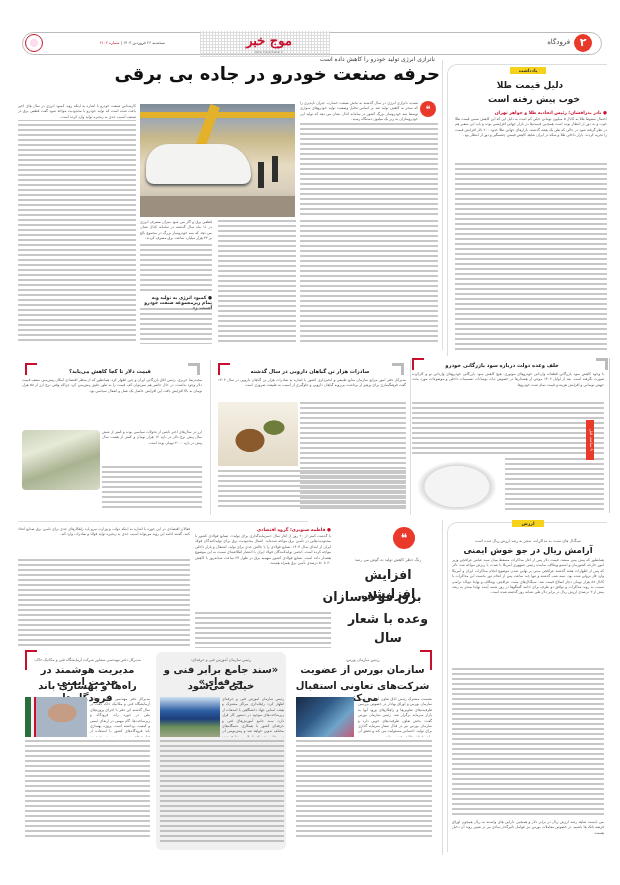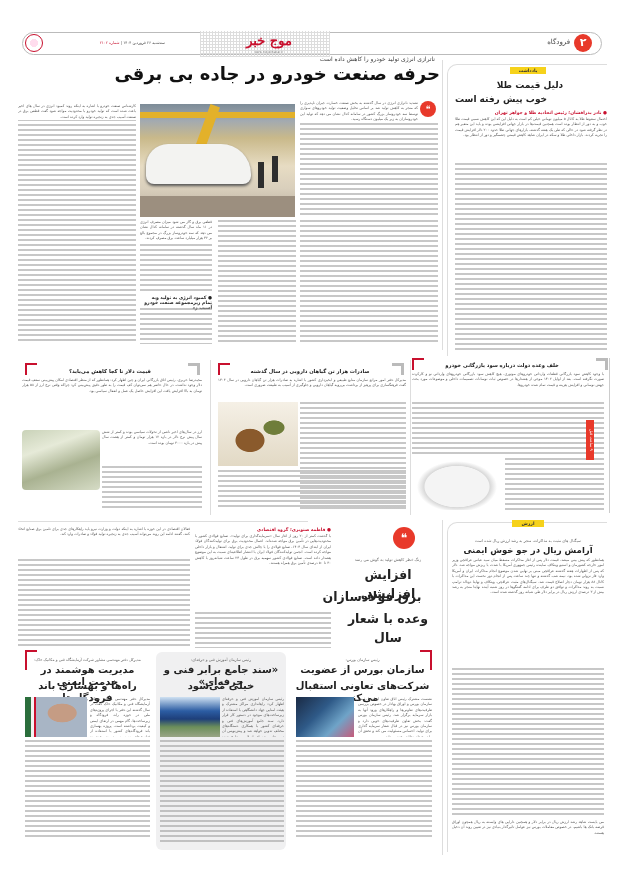--- a/index.html
+++ b/index.html
@@ -15,21 +15,21 @@
 .logo-url{left:240px;top:50px;width:58px;font-size:3px;color:#888;text-align:center;direction:ltr}
 .pg-num{left:574px;top:34px;width:18px;height:18px;border-radius:50%;background:#e8392a;color:#fff;font-size:11px;font-weight:bold;text-align:center;line-height:18px}
 .pg-sec{left:530px;top:38px;width:40px;font-size:7px;color:#444;text-align:right}
 .date{left:45px;top:40px;width:120px;font-size:3.8px;color:#444;text-align:right}
 .date .iss{color:#c8102e}
 .qr{left:25px;top:34px;width:18px;height:18px;border-radius:50%;border:1.5px solid #c8102e;background:radial-gradient(circle,#fde 0 4px,#fff 4px)}
 
 .rcol-box{left:447px;top:64px;width:160px;height:292px;border-top:1px solid #ddd;border-left:1px solid #ddd;border-top-left-radius:10px}
 .kicker{background:#f6d21b;color:#333;font-size:4.5px;font-weight:bold;text-align:center;padding:1px 0}
 .h-gold1{left:455px;top:80px;width:150px;font-size:9px;font-weight:bold;text-align:center;color:#222}
-.h-gold2{left:455px;top:94px;width:150px;font-size:9px;font-weight:bold;text-align:left;color:#222}
+.h-gold2{left:430px;top:94px;width:150px;font-size:9px;font-weight:bold;text-align:right;color:#222}
 .red-sub{font-size:4.5px;color:#c8102e;font-weight:bold;text-align:right}
 .vsep{width:1px;background:#ddd}
 
 .supertitle{left:145px;top:55px;width:290px;font-size:6px;color:#444;text-align:right}
 .main-title{left:140px;top:63px;width:300px;font-size:18px;font-weight:bold;color:#111;text-align:right;white-space:nowrap}
 .photo-car{left:140px;top:104px;width:155px;height:113px;background:linear-gradient(180deg,#7d8c98 0%,#a3aab0 15%,#c9b98a 30%,#e7dcc3 55%,#d9cfbc 75%,#b3aa9c 100%);overflow:hidden}
 .photo-car .car{position:absolute;left:6px;top:40px;width:105px;height:40px;background:#f3f3f1;border-radius:22px 30px 8px 8px;box-shadow:0 2px 3px #555}
 .photo-car .beam{position:absolute;left:60px;top:0;width:10px;height:60px;background:#e3b12a;transform:rotate(20deg)}
 .photo-car .beam2{position:absolute;left:0;top:8px;width:155px;height:6px;background:#e3b12a}
 .photo-car .floor{position:absolute;left:0;top:92px;width:155px;height:21px;background:#9c8f7f}

